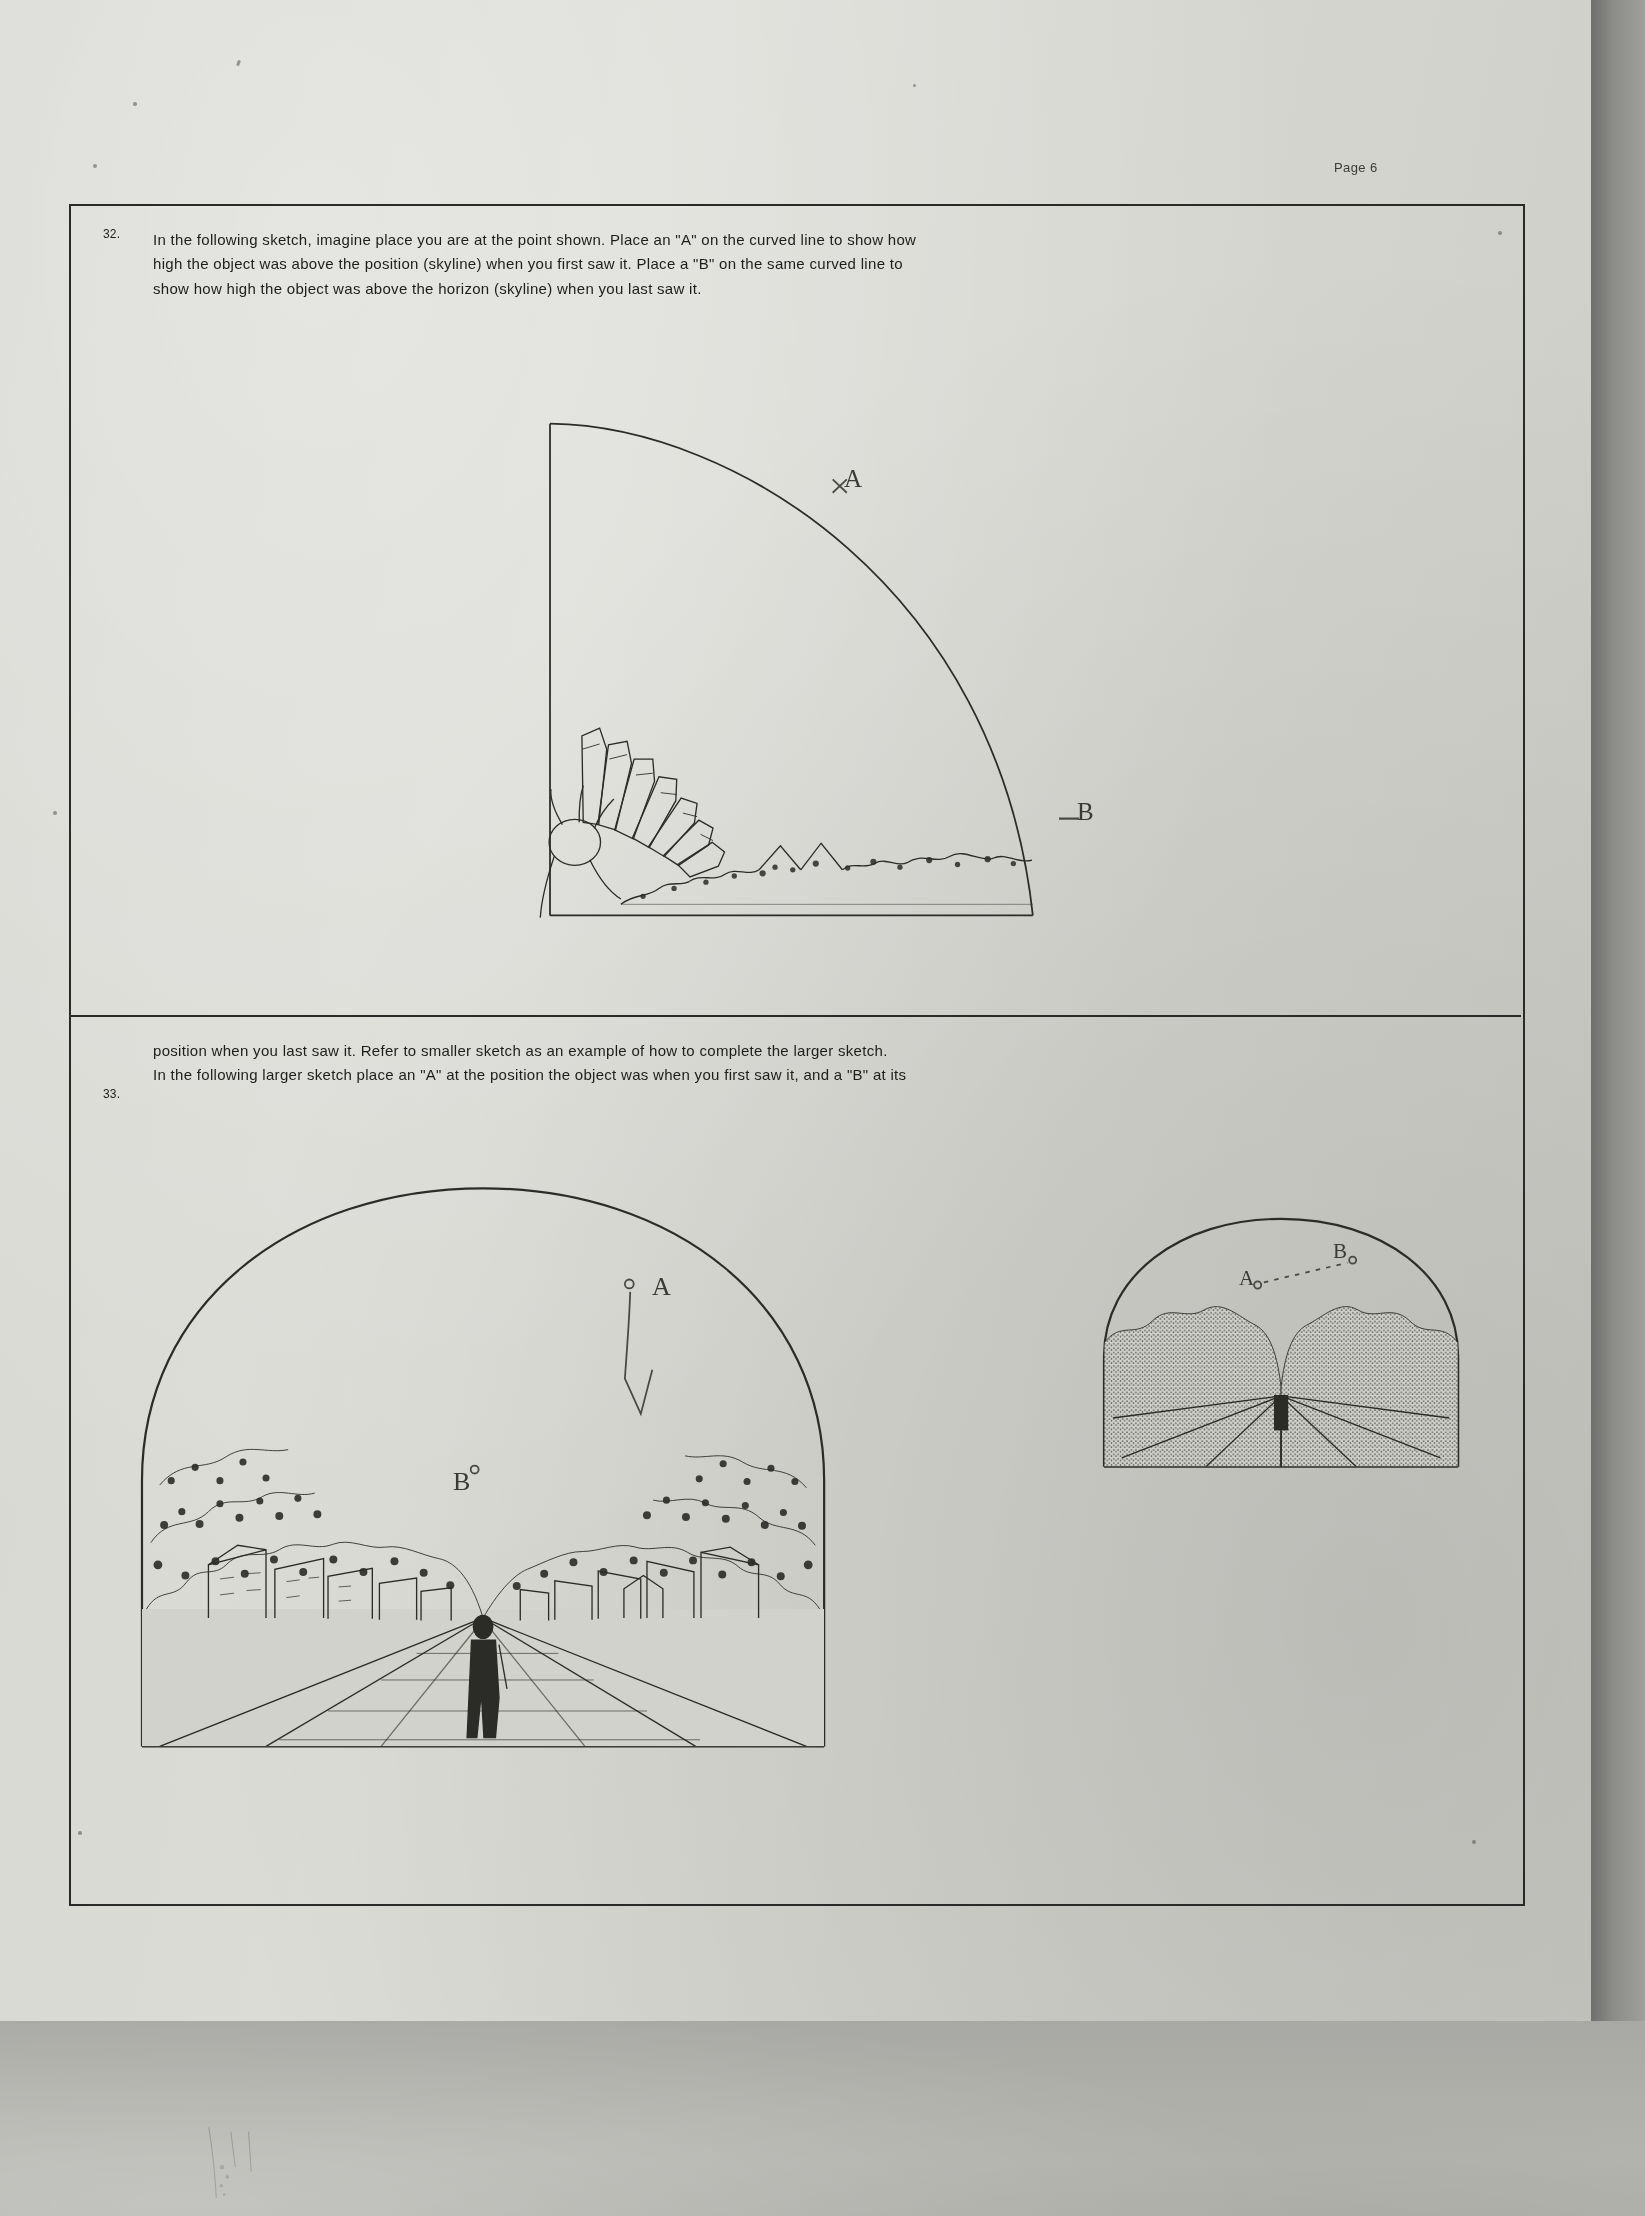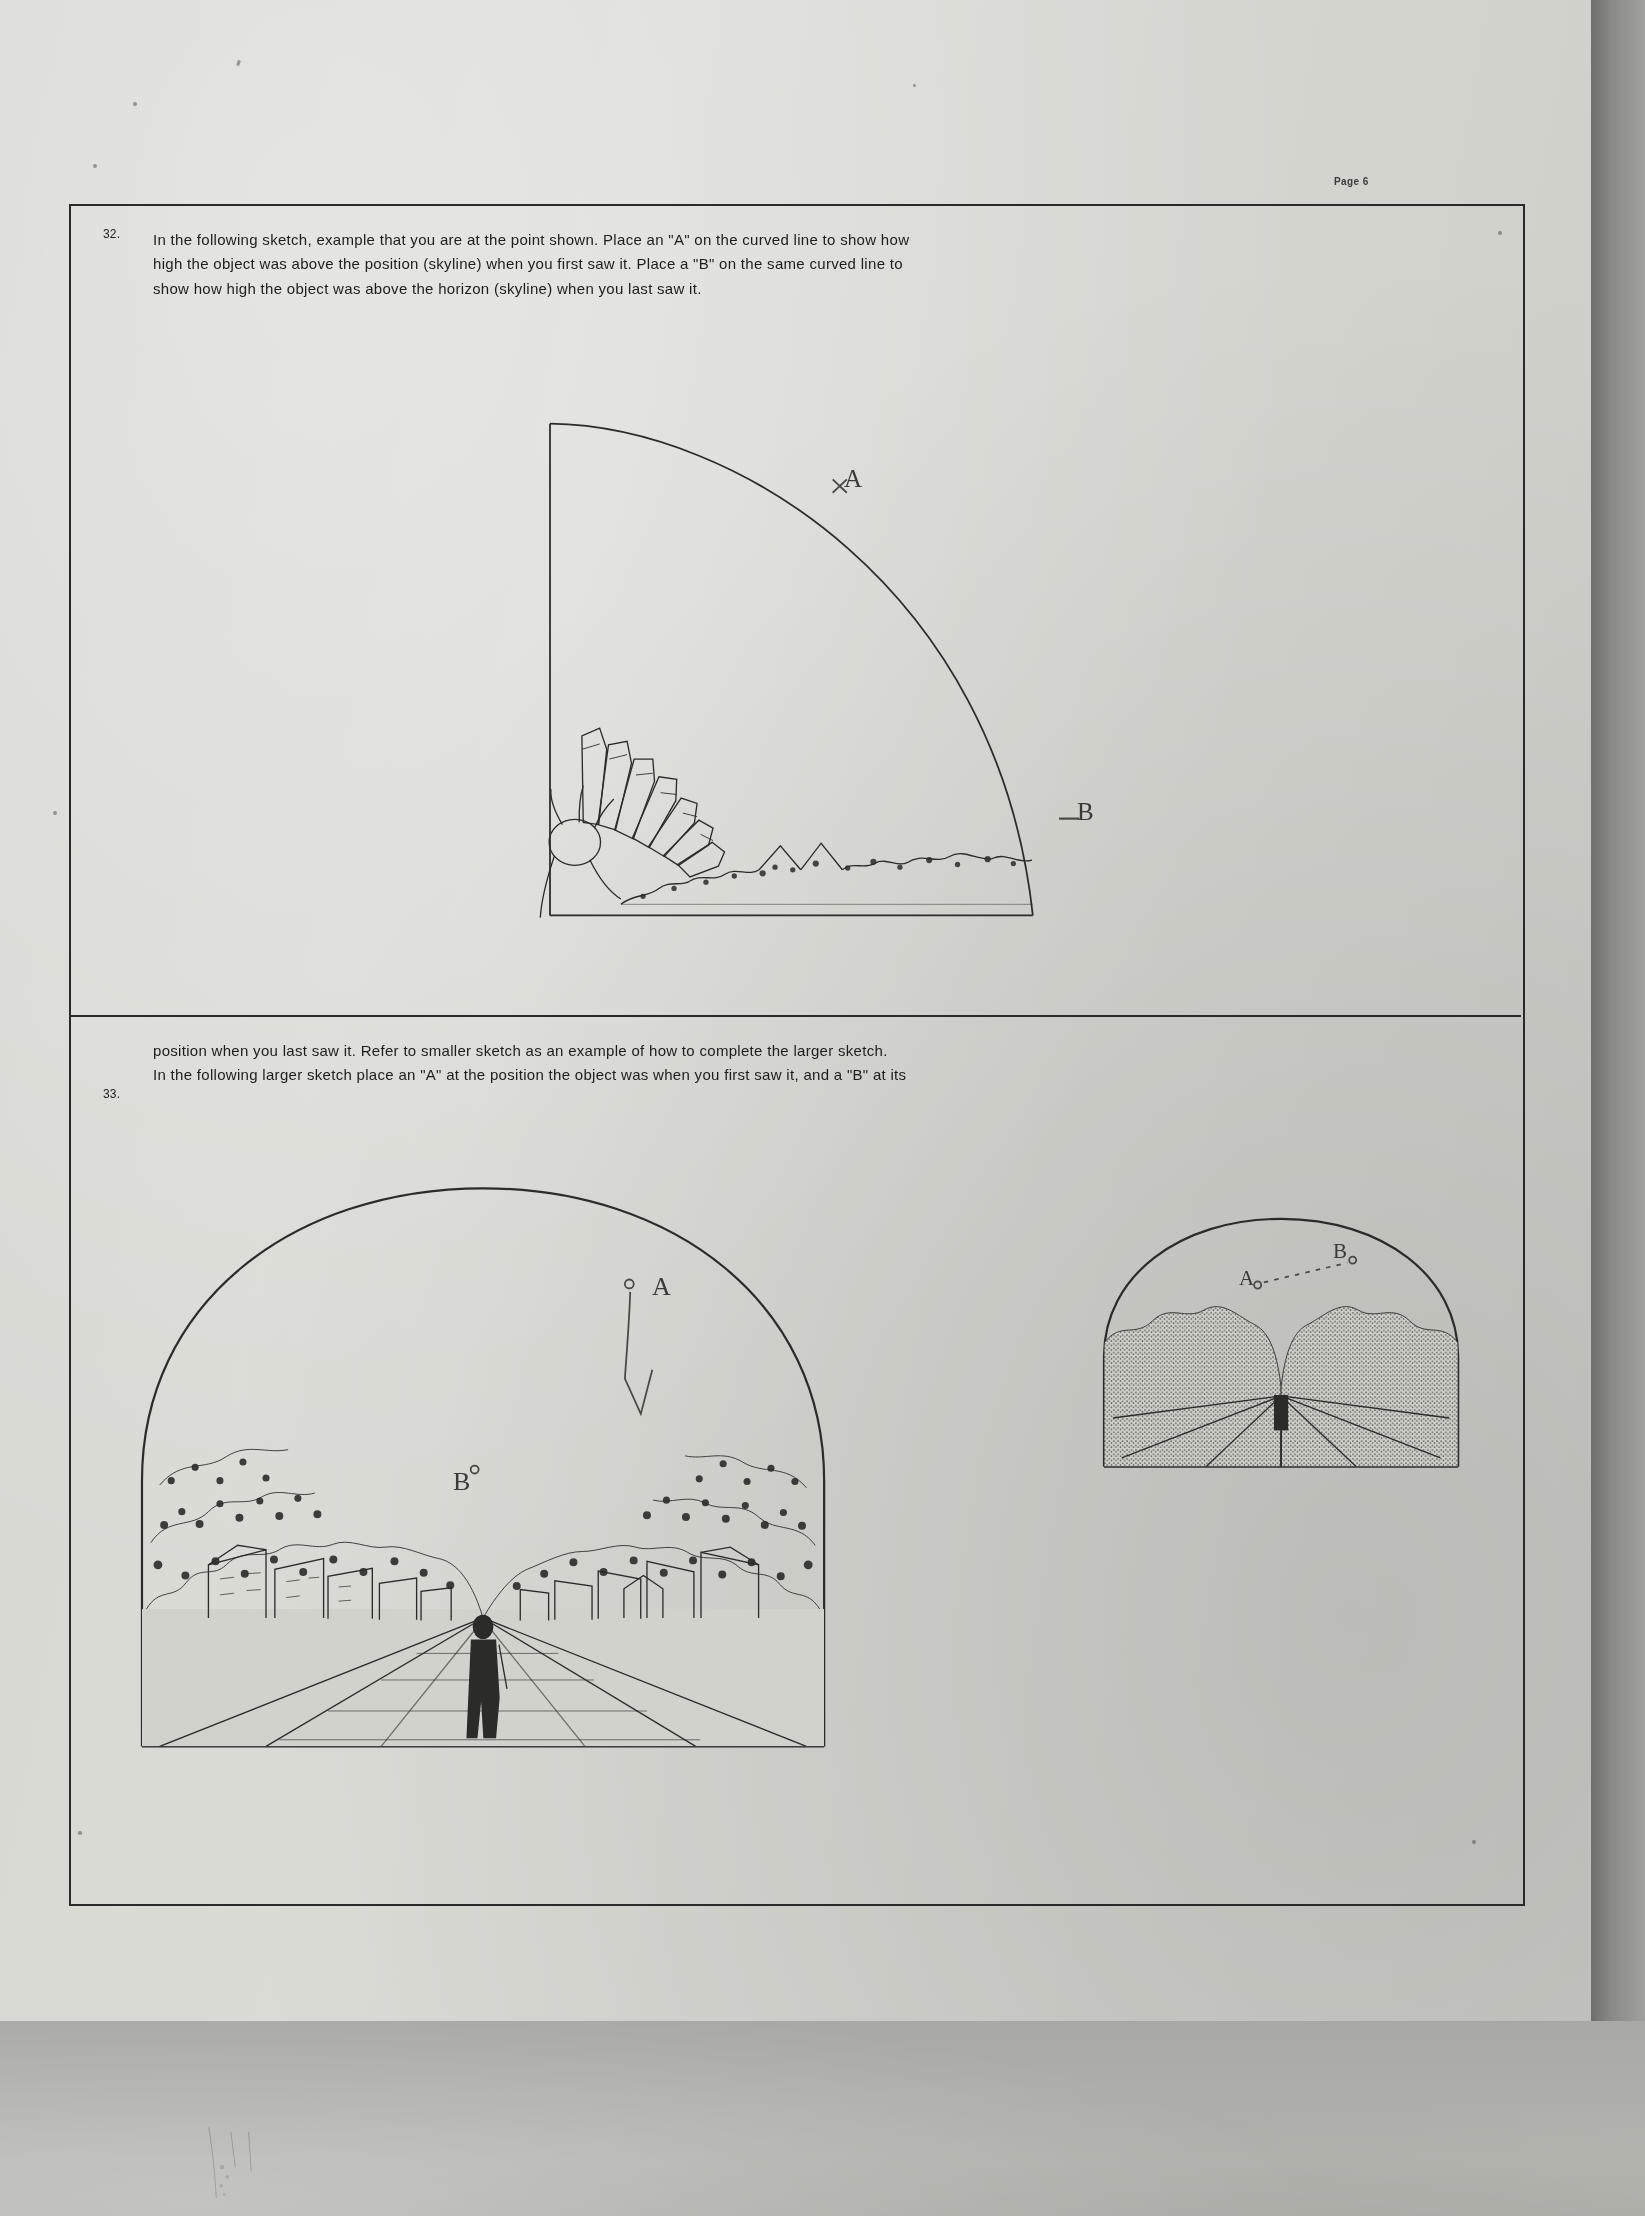--- a/index.html
+++ b/index.html
@@ -72,23 +72,23 @@
     border:2.2px solid #2a2a28;
   }
   .divider{
     position:absolute;
     left:69px; top:1015px;
     width:1452px; height:2.2px;
     background:#2a2a28;
   }
   .page-label{
     position:absolute;
-    left:1334px; top:176px;
-    font-size:10px;
-    font-weight:bold;
+    left:1334px; top:160px;
+    font-size:13px;
+    font-weight:normal;
     color:#3b3b38;
     letter-spacing:0.4px;
   }
 
   
   .q-block{
     position:absolute;
     color:#1d1d1b;
     font-size:15px;
     line-height:1.62;
@@ -193,21 +193,21 @@
 <div class="speck" style="left:78px;top:1831px;width:3.5px;height:3.5px"></div>
 <div class="speck" style="left:913px;top:84px;width:3.1px;height:3.1px"></div>
 
 <div class="doc-frame"></div>
 <div class="divider"></div>
 
 <div class="page-label">Page 6</div>
 
 <div class="q-num q32num">32.</div>
 <div class="q-block q32">
-  <div>In the following sketch, example that you are at the point shown.  Place an "A" on the curved line to show how</div>
+  <div>In the following sketch, imagine place you are at the point shown.  Place an "A" on the curved line to show how</div>
   <div>high the object was above the position (skyline) when you first saw it.  Place a "B" on the same curved line to</div>
   <div>show how high the object was above the horizon (skyline) when you last saw it.</div>
 </div>
 
 <div class="sketch1">
   <svg width="598" height="550" viewBox="0 0 1350 1240">
 
     <path class="ink" stroke-width="4" d="M 140 55 L 140 1165"></path>
 
     <path class="ink" stroke-width="4" d="M 140 1165 L 1230 1165"></path>

